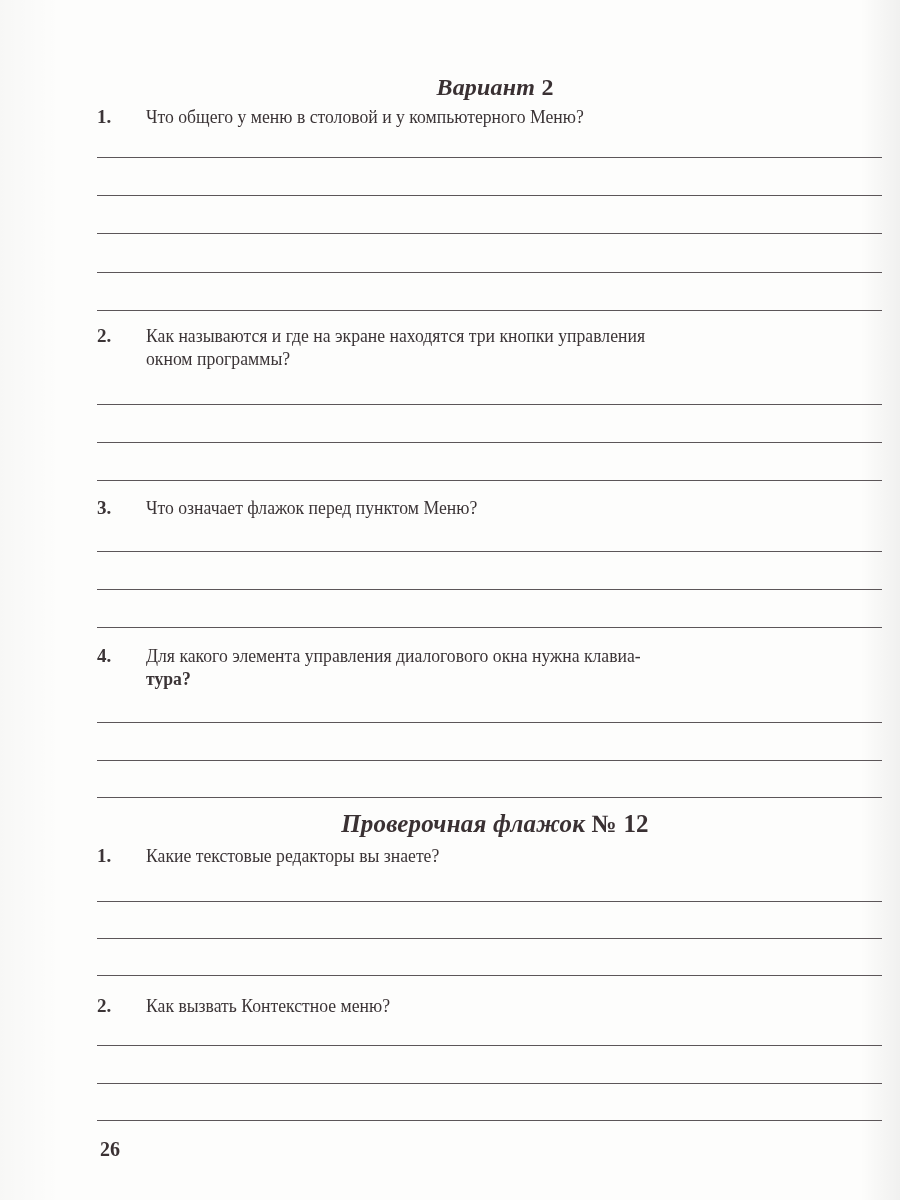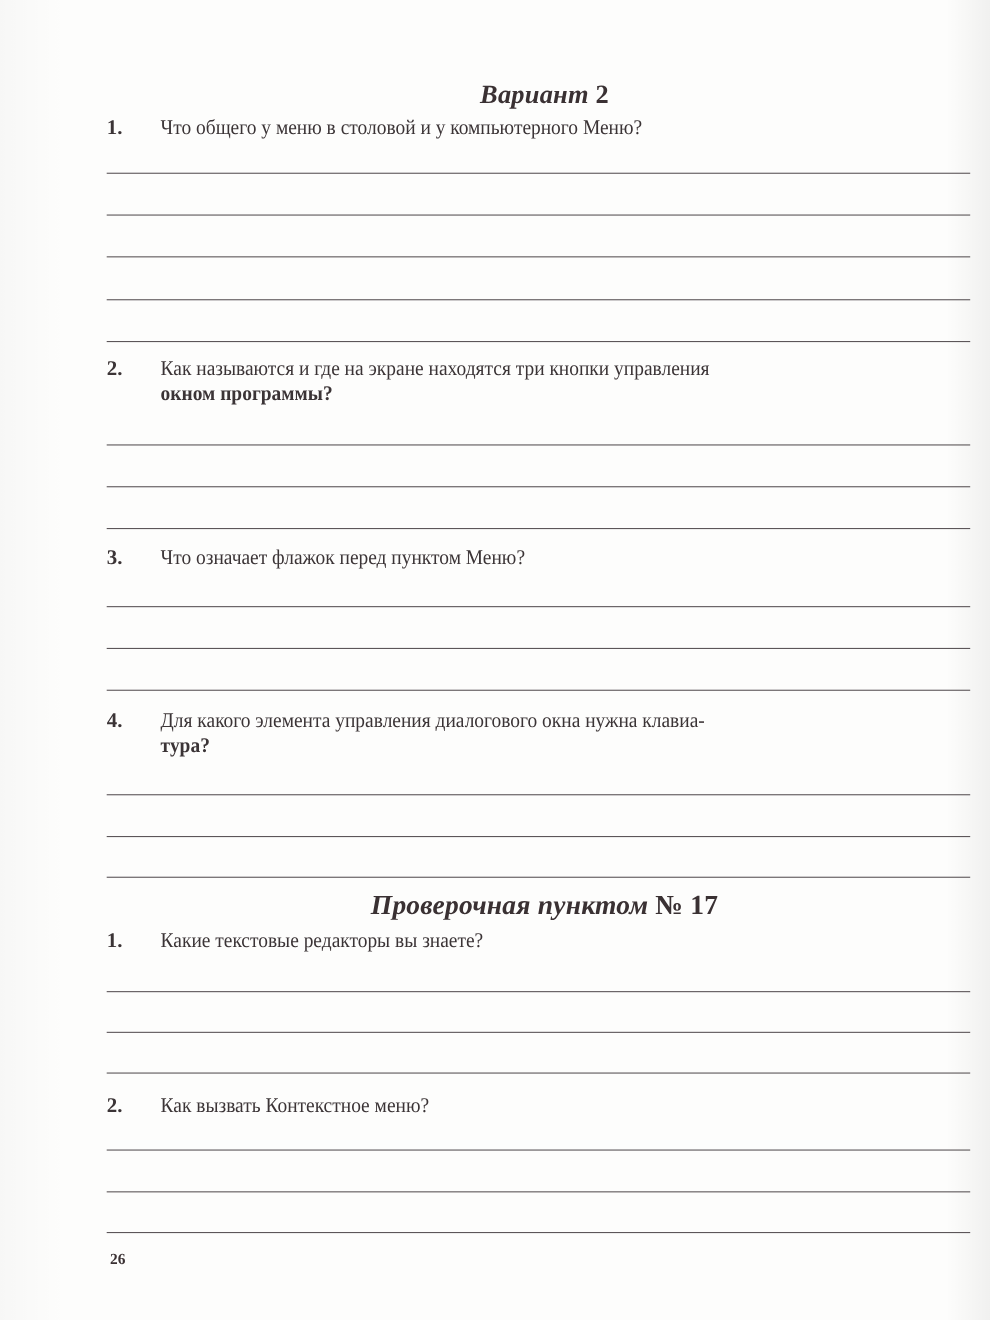--- a/index.html
+++ b/index.html
@@ -65,21 +65,21 @@
       left: 97px;
       width: 785px;
       height: 0;
       border-top: 1.5px solid #5c5659;
     }
     .page-number {
       position: absolute;
       left: 100px;
       top: 1138px;
       font-weight: bold;
-      font-size: 14px;
+      font-size: 20px;
       color: #3a3133;
     }
   </style>
 </head>
 <body>
 
 <div class="page-shadow"></div>
 
 <div id="heading-variant" class="heading">
   <span>Вариант</span>
@@ -93,21 +93,21 @@
 <div class="answer-line" style="top:157px;"></div>
 <div class="answer-line" style="top:195px;"></div>
 <div class="answer-line" style="top:233px;"></div>
 <div class="answer-line" style="top:272px;"></div>
 <div class="answer-line" style="top:310px;"></div>
 
 <div class="question" style="top:324px;">
   <span class="qnum">2.</span>
   <span class="qtext">Как называются и где на экране находятся три кнопки управления</span>
 </div>
-<div class="question" style="top:347px;font-weight:bold;">
+<div class="question" style="top:347px;">
   <span class="qnum"></span>
   <span class="qtext">окном программы?</span>
 </div>
 <div class="answer-line" style="top:404px;"></div>
 <div class="answer-line" style="top:442px;"></div>
 <div class="answer-line" style="top:480px;"></div>
 
 <div class="question" style="top:496px;">
   <span class="qnum">3.</span>
   <span class="qtext">Что означает флажок перед пунктом Меню?</span>
@@ -122,22 +122,22 @@
 </div>
 <div class="question" style="top:667px;font-weight:bold;">
   <span class="qnum"></span>
   <span class="qtext">тура?</span>
 </div>
 <div class="answer-line" style="top:722px;"></div>
 <div class="answer-line" style="top:760px;"></div>
 <div class="answer-line" style="top:797px;"></div>
 
 <div id="heading-test" class="heading">
-  <span>Проверочная пунктом</span>
-  <span class="num">№ 17</span>
+  <span>Проверочная флажок</span>
+  <span class="num">№ 12</span>
 </div>
 
 <div class="question" style="top:844px;">
   <span class="qnum">1.</span>
   <span class="qtext">Какие текстовые редакторы вы знаете?</span>
 </div>
 <div class="answer-line" style="top:901px;"></div>
 <div class="answer-line" style="top:938px;"></div>
 <div class="answer-line" style="top:975px;"></div>
 

